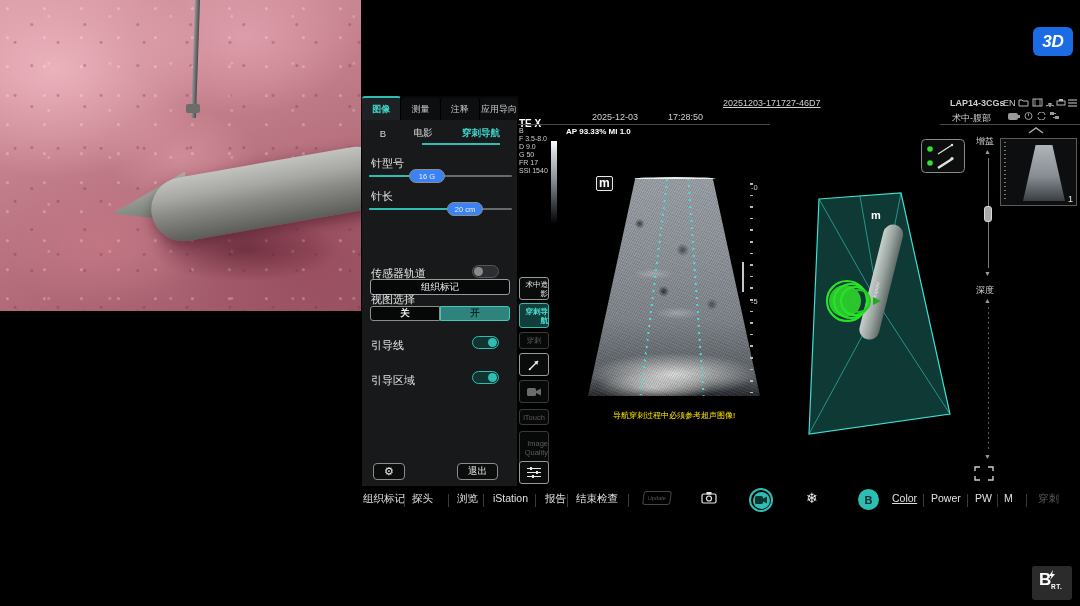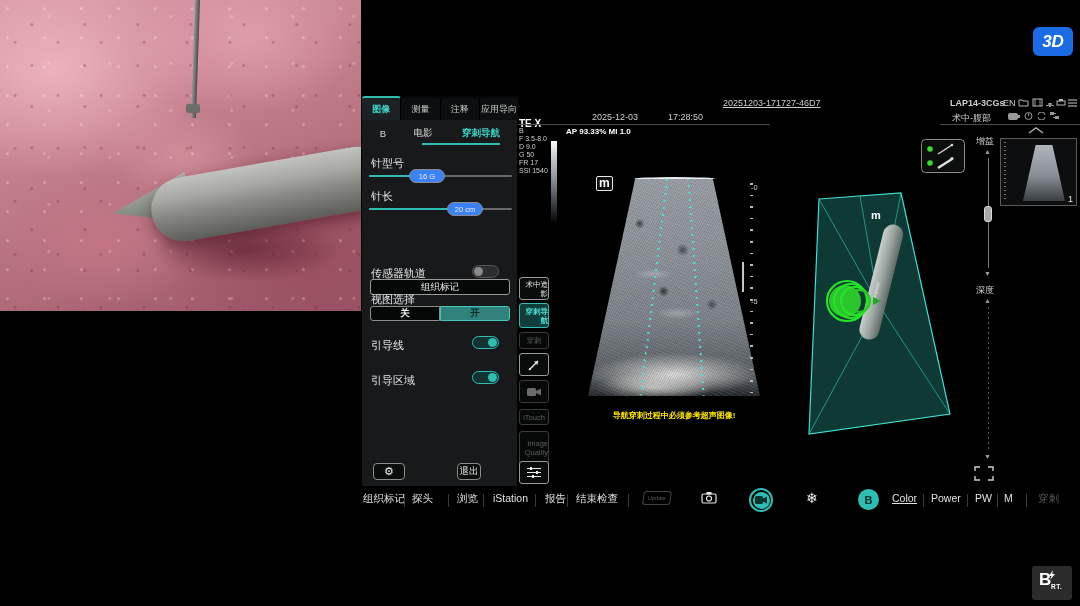--- a/index.html
+++ b/index.html
@@ -99,21 +99,21 @@
   .ruler { left:746px; top:183px; width:10px; height:212px;
       background-image:repeating-linear-gradient(to bottom, #b8b8b8 0 1.5px, transparent 1.5px 11.6px);
       background-size:3px 100%; background-repeat:no-repeat; background-position:4px 0; }
   .ruler-label { color:#cfcfcf; font-size:7.5px; }
   .focus-marker { left:742px; top:262px; width:2px; height:30px; background:#c6c6c6; }
   .lbtn { position:absolute; left:519px; width:30px; border-radius:3px; display:flex; align-items:center; justify-content:center;
           text-align:right; font-size:7.5px; line-height:9px; }
   .lbtn.normal { border:1px solid #9a9a9a; color:#ececec; background:#0a0c0c; }
   .lbtn.active { border:1px solid #2fbdb3; color:#4de0d4; background:#113e3a; font-weight:bold; }
   .lbtn.disabled { border:1px solid #3a3a3a; color:#5c5c5c; background:#070808; }
-  .warning-text { color:#ffe600; font-size:8px; font-weight:bold; text-align:center; white-space:nowrap; }
+  .warning-text { color:#ffe600; font-size:8px; font-weight:normal; text-align:center; white-space:nowrap; }
   .side-label { color:#cfcfcf; font-size:9px; }
   .side-arrow { color:#9a9a9a; font-size:7px; line-height:6px; }
   .vtrack { width:1px; background:#7a7a7a; }
   .vtrack.dotted { background-image:repeating-linear-gradient(to bottom,#5a5a5a 0 2px, transparent 2px 5px); background-color:transparent; }
   .vknob { width:8px; height:16px; background:#a9a9a9; border:1px solid #d9d9d9; border-radius:3px; }
   .thumb-box { left:1000px; top:138px; width:77px; height:68px; border:1px solid #5a5a5a; background:#0c0e10; }
   .thumb-fan { position:absolute; left:22px; top:6px; width:42px; height:56px;
       clip-path:polygon(30% 0%, 70% 0%, 100% 100%, 0% 100%);
       background:linear-gradient(180deg,#aeb4ba 0%, #888e94 55%, #3a3e42 100%); }
   .thumb-ticks { position:absolute; left:3px; top:3px; width:2px; height:60px;
@@ -198,21 +198,21 @@
 
     <div class="p-label" style="left:9px; top:242px;">引导线</div>
     <div class="toggle on" style="left:110px; top:240px;"></div>
 
     <div class="p-label" style="left:9px; top:277px;">引导区域</div>
     <div class="toggle on" style="left:110px; top:275px;"></div>
 
     <div class="panel-bottom-btn" style="left:11px; top:367px; width:32px;">
       <span style="font-size:11px;">⚙</span>
     </div>
-    <div class="panel-bottom-btn" style="left:95px; top:367px; width:24px; font-size:9.5px;">退出</div>
+    <div class="panel-bottom-btn" style="left:95px; top:367px; width:41px; font-size:9.5px;">退出</div>
   </div>
 
   <div class="abs hdr-txt" style="left:723px; top:98px;text-decoration:underline;">20251203-171727-46D7</div>
   <div class="abs hdr-txt" style="left:950px; top:98px; font-weight:bold;">LAP14-3CGs</div>
   <div class="abs hdr-txt" style="left:1003px; top:98px;">EN</div>
   <div class="abs" style="left:1018px; top:98px;">
     <svg width="11" height="9" viewBox="0 0 11 9">
         <path d="M1 2h3l1 1h5v5H1z" fill="none" stroke="#b5b5b5" stroke-width="1"></path>
       </svg>
   </div>

